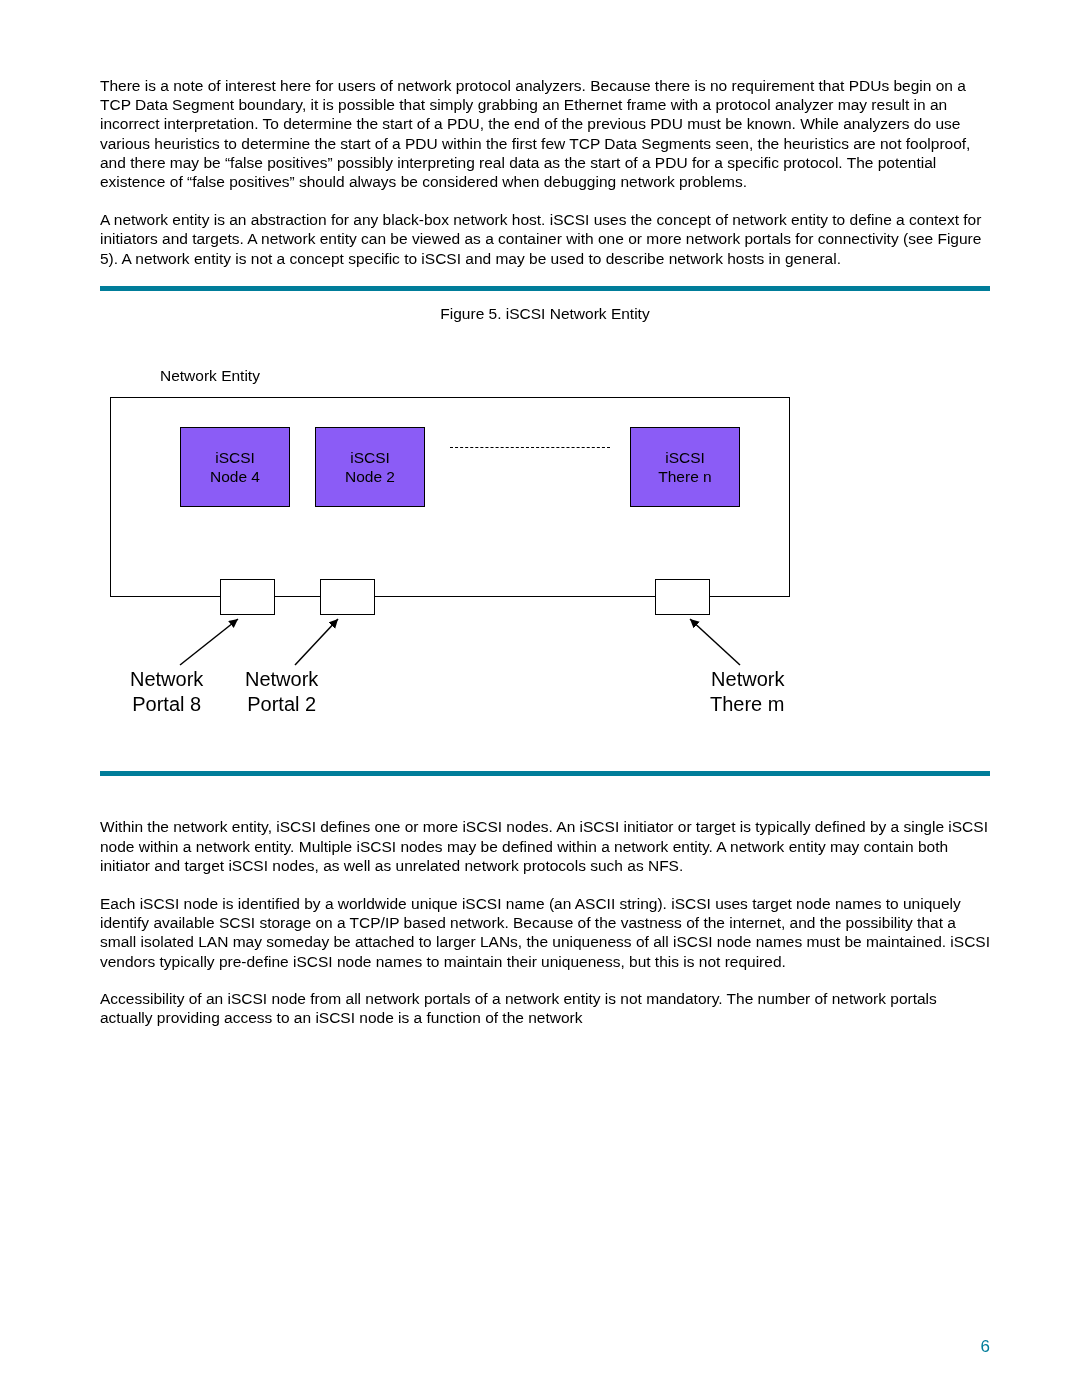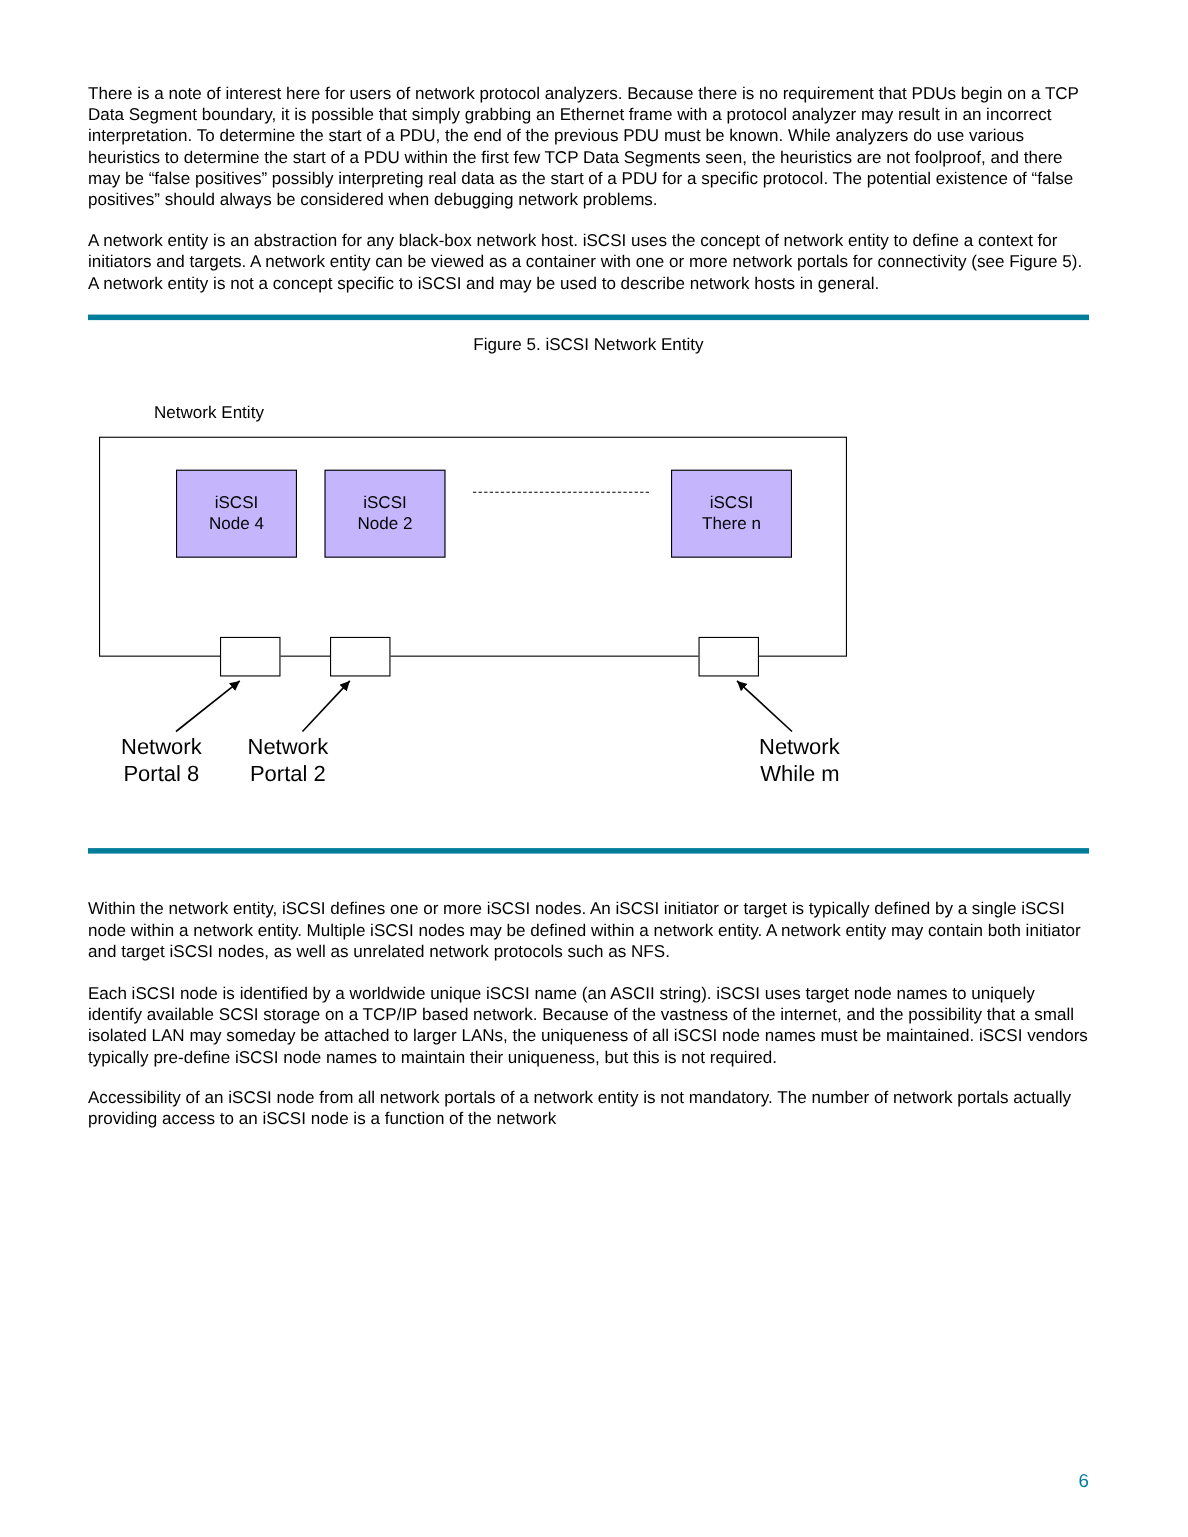--- a/index.html
+++ b/index.html
@@ -7,21 +7,21 @@
     padding: 0;
     background: #ffffff;
     font-family: Arial, Helvetica, sans-serif;
     color: #000000;
   }
   .page {
     width: 1080px;
     height: 1397px;
     position: relative;
     box-sizing: border-box;
-    padding: 60px 90px 60px 80px;
+    padding: 60px 90px 60px 100px;
   }
   .body-text {
     font-size: 15.5px;
     line-height: 1.25;
     color: #000;
     text-align: left;
     margin-bottom: 18px;
   }
   .section-heading {
     font-size: 26px;
@@ -59,21 +59,21 @@
   }
   .entity-box {
     position: absolute;
     border: 1.5px solid #000;
     background: #fff;
     box-sizing: border-box;
   }
   .node-box {
     position: absolute;
     border: 1.5px solid #000;
-    background: #c4b5fd;
+    background: #8b5cf6;
     box-sizing: border-box;
     font-size: 15.5px;
     display: flex;
     flex-direction: column;
     align-items: center;
     justify-content: center;
     line-height: 1.25;
     text-align: center;
   }
   .portal-box {
@@ -156,21 +156,21 @@
     <div class="portal-label" style="left:30px; top:320px;">
       <span>Network</span><br>
       <span>Portal 8</span>
     </div>
     <div class="portal-label" style="left:145px; top:320px;">
       <span>Network</span><br>
       <span>Portal 2</span>
     </div>
     <div class="portal-label" style="left:610px; top:320px; text-align:right;">
       <span>Network</span><br>
-      <span>While m</span>
+      <span>There m</span>
     </div>
   </div>
 
   <hr class="teal-rule">
 
   <div style="height:26px;"></div>
 
   <p class="body-text">Within the network entity, iSCSI defines one or more iSCSI nodes.  An iSCSI initiator or target is typically defined by a single iSCSI node within a network entity.  Multiple iSCSI nodes may be defined within a network entity.  A network entity may contain both initiator and target iSCSI nodes, as well as unrelated network protocols such as NFS.</p>
   <p class="body-text">Each iSCSI node is identified by a worldwide unique iSCSI name (an ASCII string).  iSCSI uses target node names to uniquely identify available SCSI storage on a TCP/IP based network.  Because of the vastness of the internet, and the possibility that a small isolated LAN may someday be attached to larger LANs, the uniqueness of all iSCSI node names must be maintained.  iSCSI vendors typically pre-define iSCSI node names to maintain their uniqueness, but this is not required.</p>
   <p class="body-text">Accessibility of an iSCSI node from all network portals of a network entity is not mandatory.  The number of network portals actually providing access to an iSCSI node is a function of the network</p>

